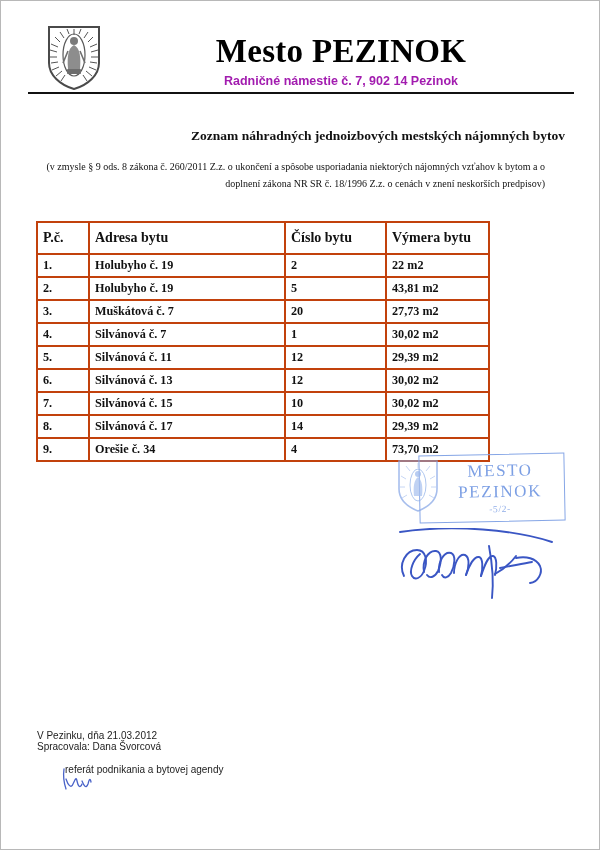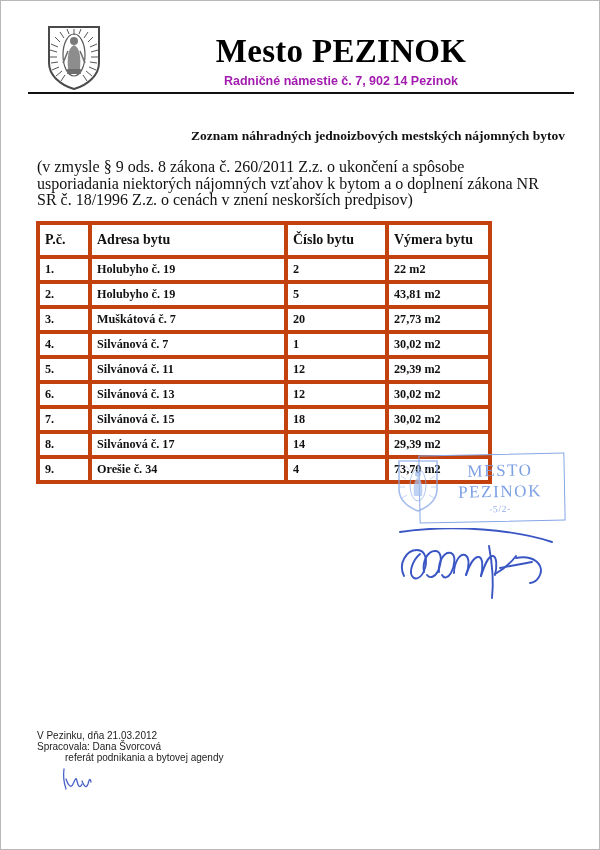--- a/index.html
+++ b/index.html
@@ -75,38 +75,38 @@
     font-size: 13.5px;
     line-height: 18px;
     margin-top: 6px;
   }
 
   
   .legal {
     position: absolute;
     left: 36px; top: 158px;
     width: 508px;
-    font-size: 16px;
+    font-size: 10px;
     line-height: 16.5px;
-    text-align: left;
+    text-align: right;
   }
 
   
   .tbl-wrap {
     position: absolute;
     left: 35px; top: 220px;
     width: 452px;
   }
   table.flats {
     border-collapse: collapse;
     width: 452px;
     table-layout: fixed;
   }
   table.flats th, table.flats td {
-    border: 4px solid #c2410c;
+    border: 2px solid #c2410c;
     font-weight: bold;
     text-align: left;
     padding: 2px 0 2px 5px;
     vertical-align: middle;
     overflow: hidden;
     white-space: nowrap;
   }
   table.flats th {
     font-size: 14px;
     height: 26px;
@@ -178,21 +178,21 @@
   
   .footer {
     position: absolute;
     left: 36px; top: 730px;
     width: 320px;
     font-family: "Liberation Sans", "DejaVu Sans", sans-serif;
     font-size: 10px;
     line-height: 10.5px;
     color: #1c1c1c;
   }
-  .footer .ln3 { padding-left: 28px; margin-top: 1px; }
+  .footer .ln3 { padding-left: 28px; margin-top: 13px; }
 
   .footer-initial {
     position: absolute;
     left: 58px; top: 766px;
     width: 40px; height: 28px;
   }
   .footer-initial svg { display:block; width:40px; height:28px; }
 </style>
 </head>
 <body>
@@ -296,21 +296,21 @@
           </tr>
           <tr>
             <td>6.</td>
             <td>Silvánová č. 13</td>
             <td>12</td>
             <td>30,02 m2</td>
           </tr>
           <tr>
             <td>7.</td>
             <td>Silvánová č. 15</td>
-            <td>18</td>
+            <td>10</td>
             <td>30,02 m2</td>
           </tr>
           <tr>
             <td>8.</td>
             <td>Silvánová č. 17</td>
             <td>14</td>
             <td>29,39 m2</td>
           </tr>
           <tr>
             <td>9.</td>

